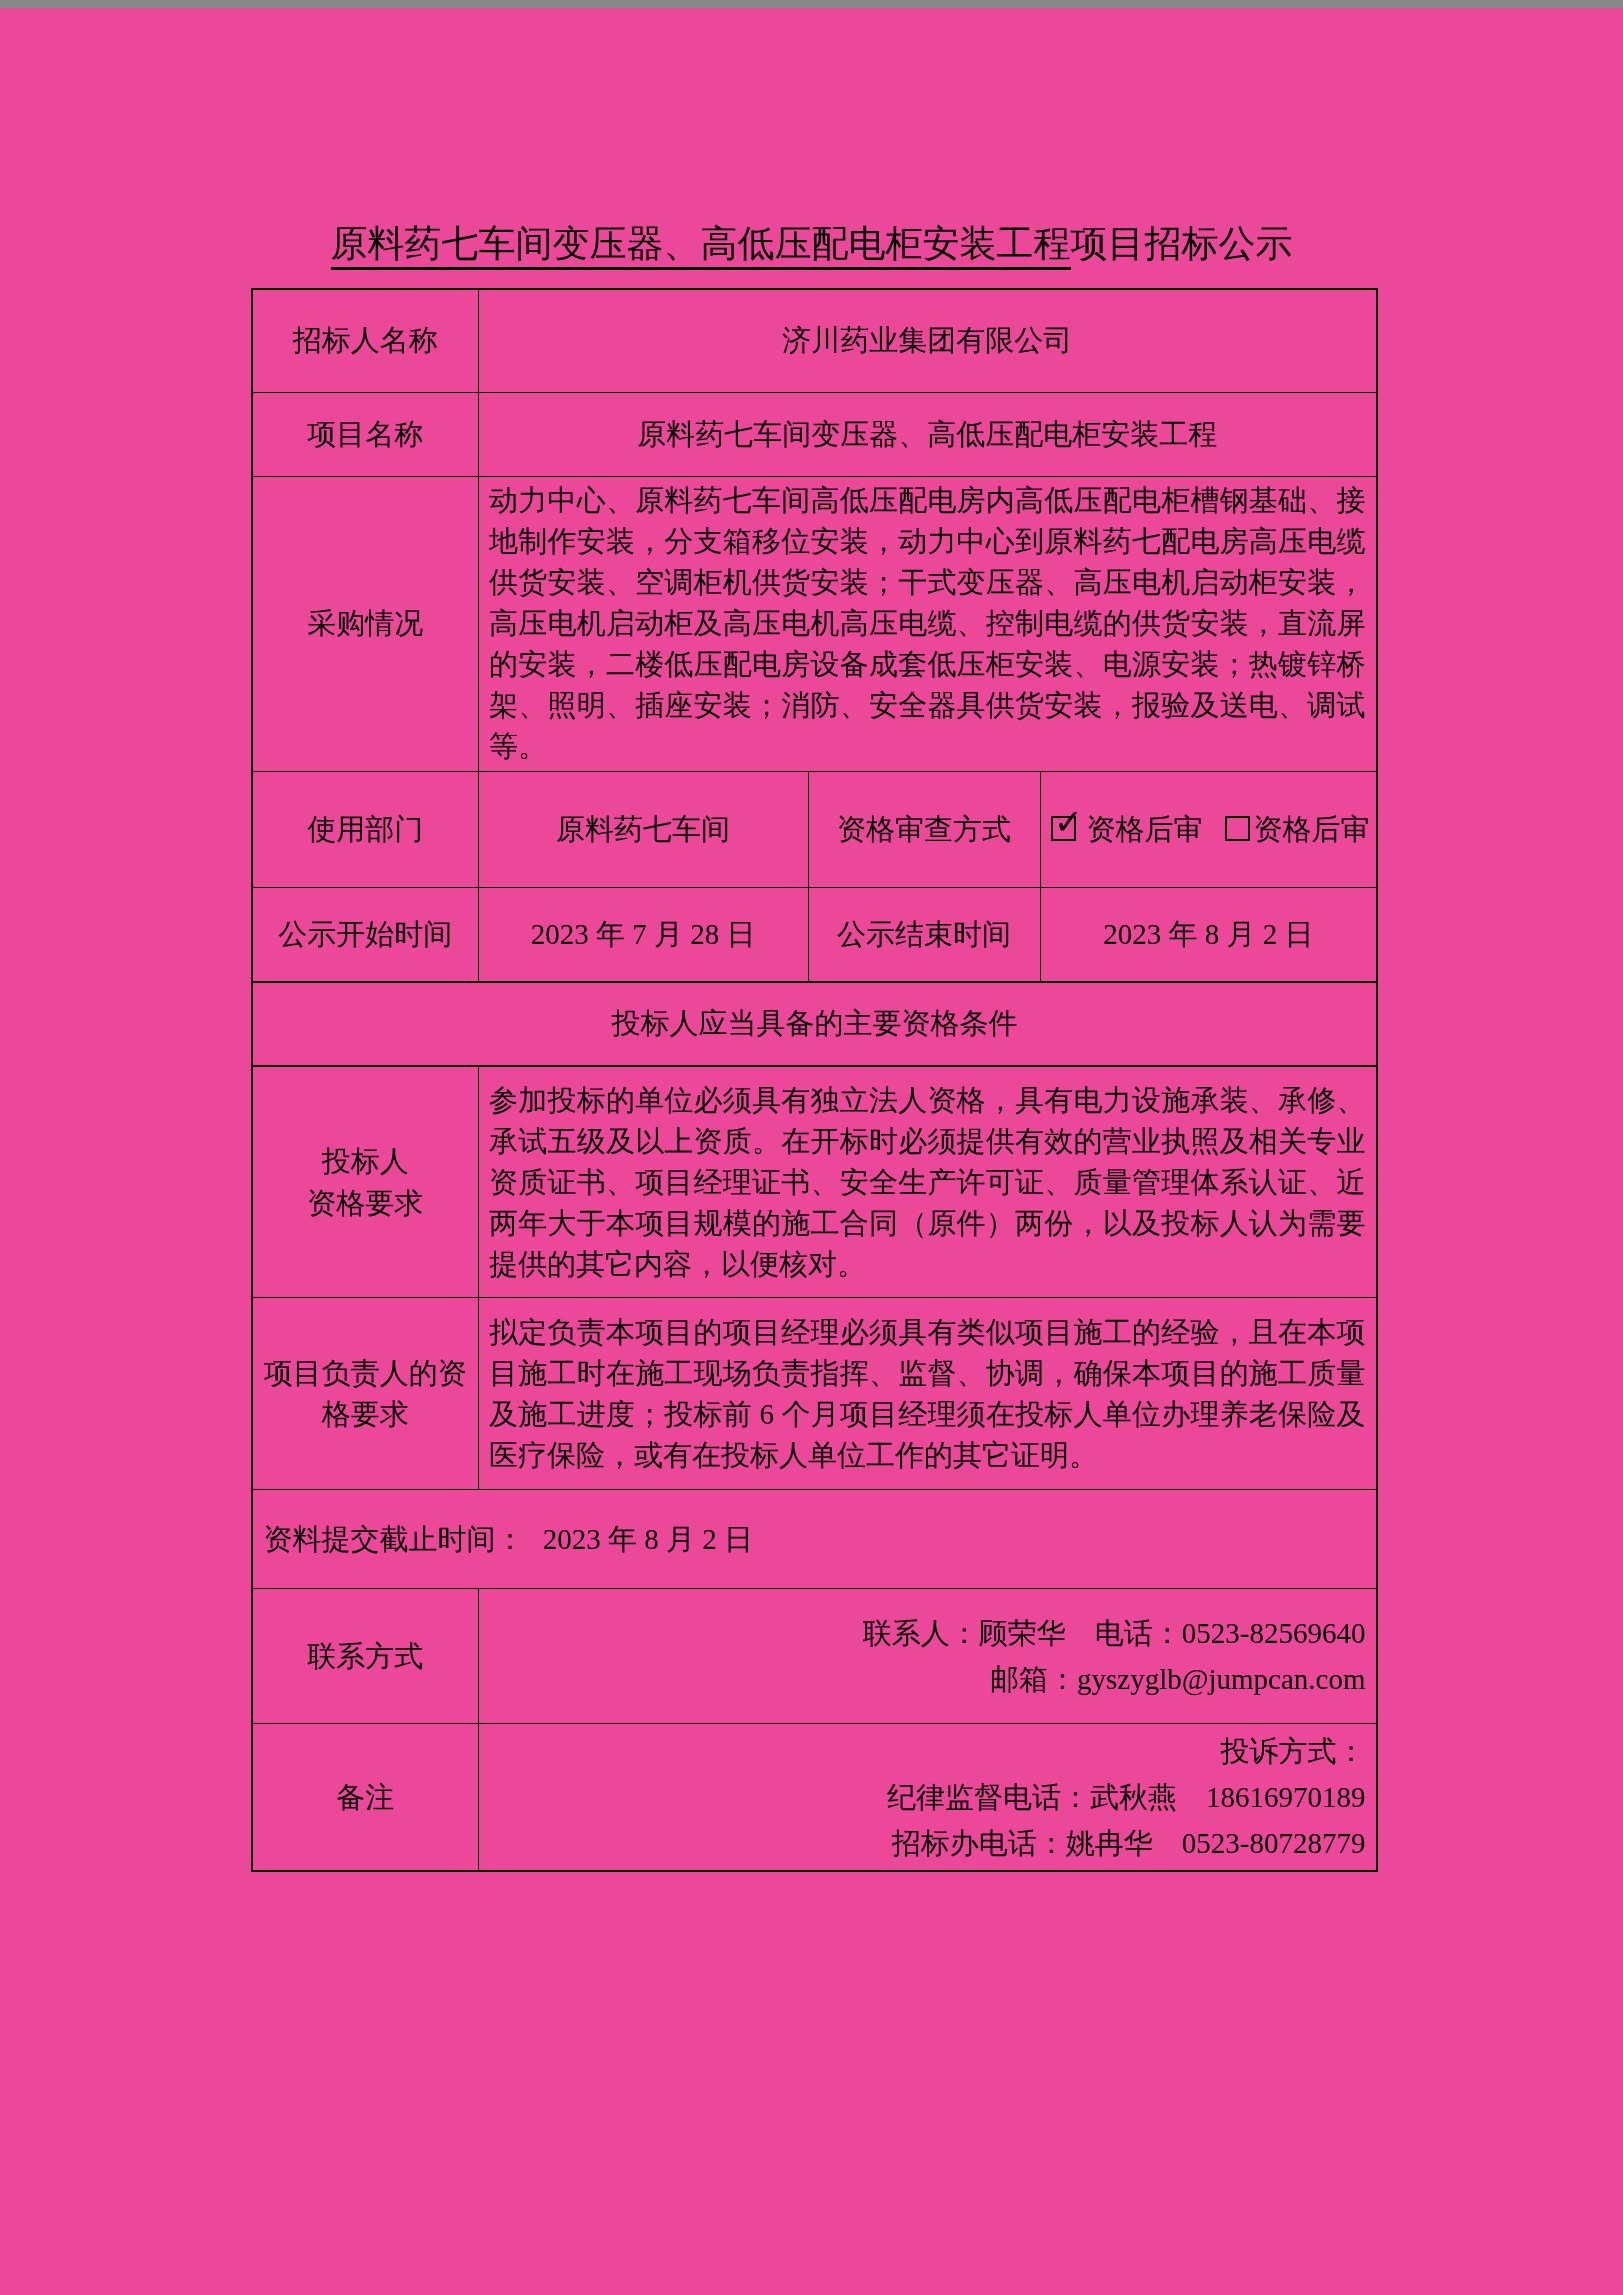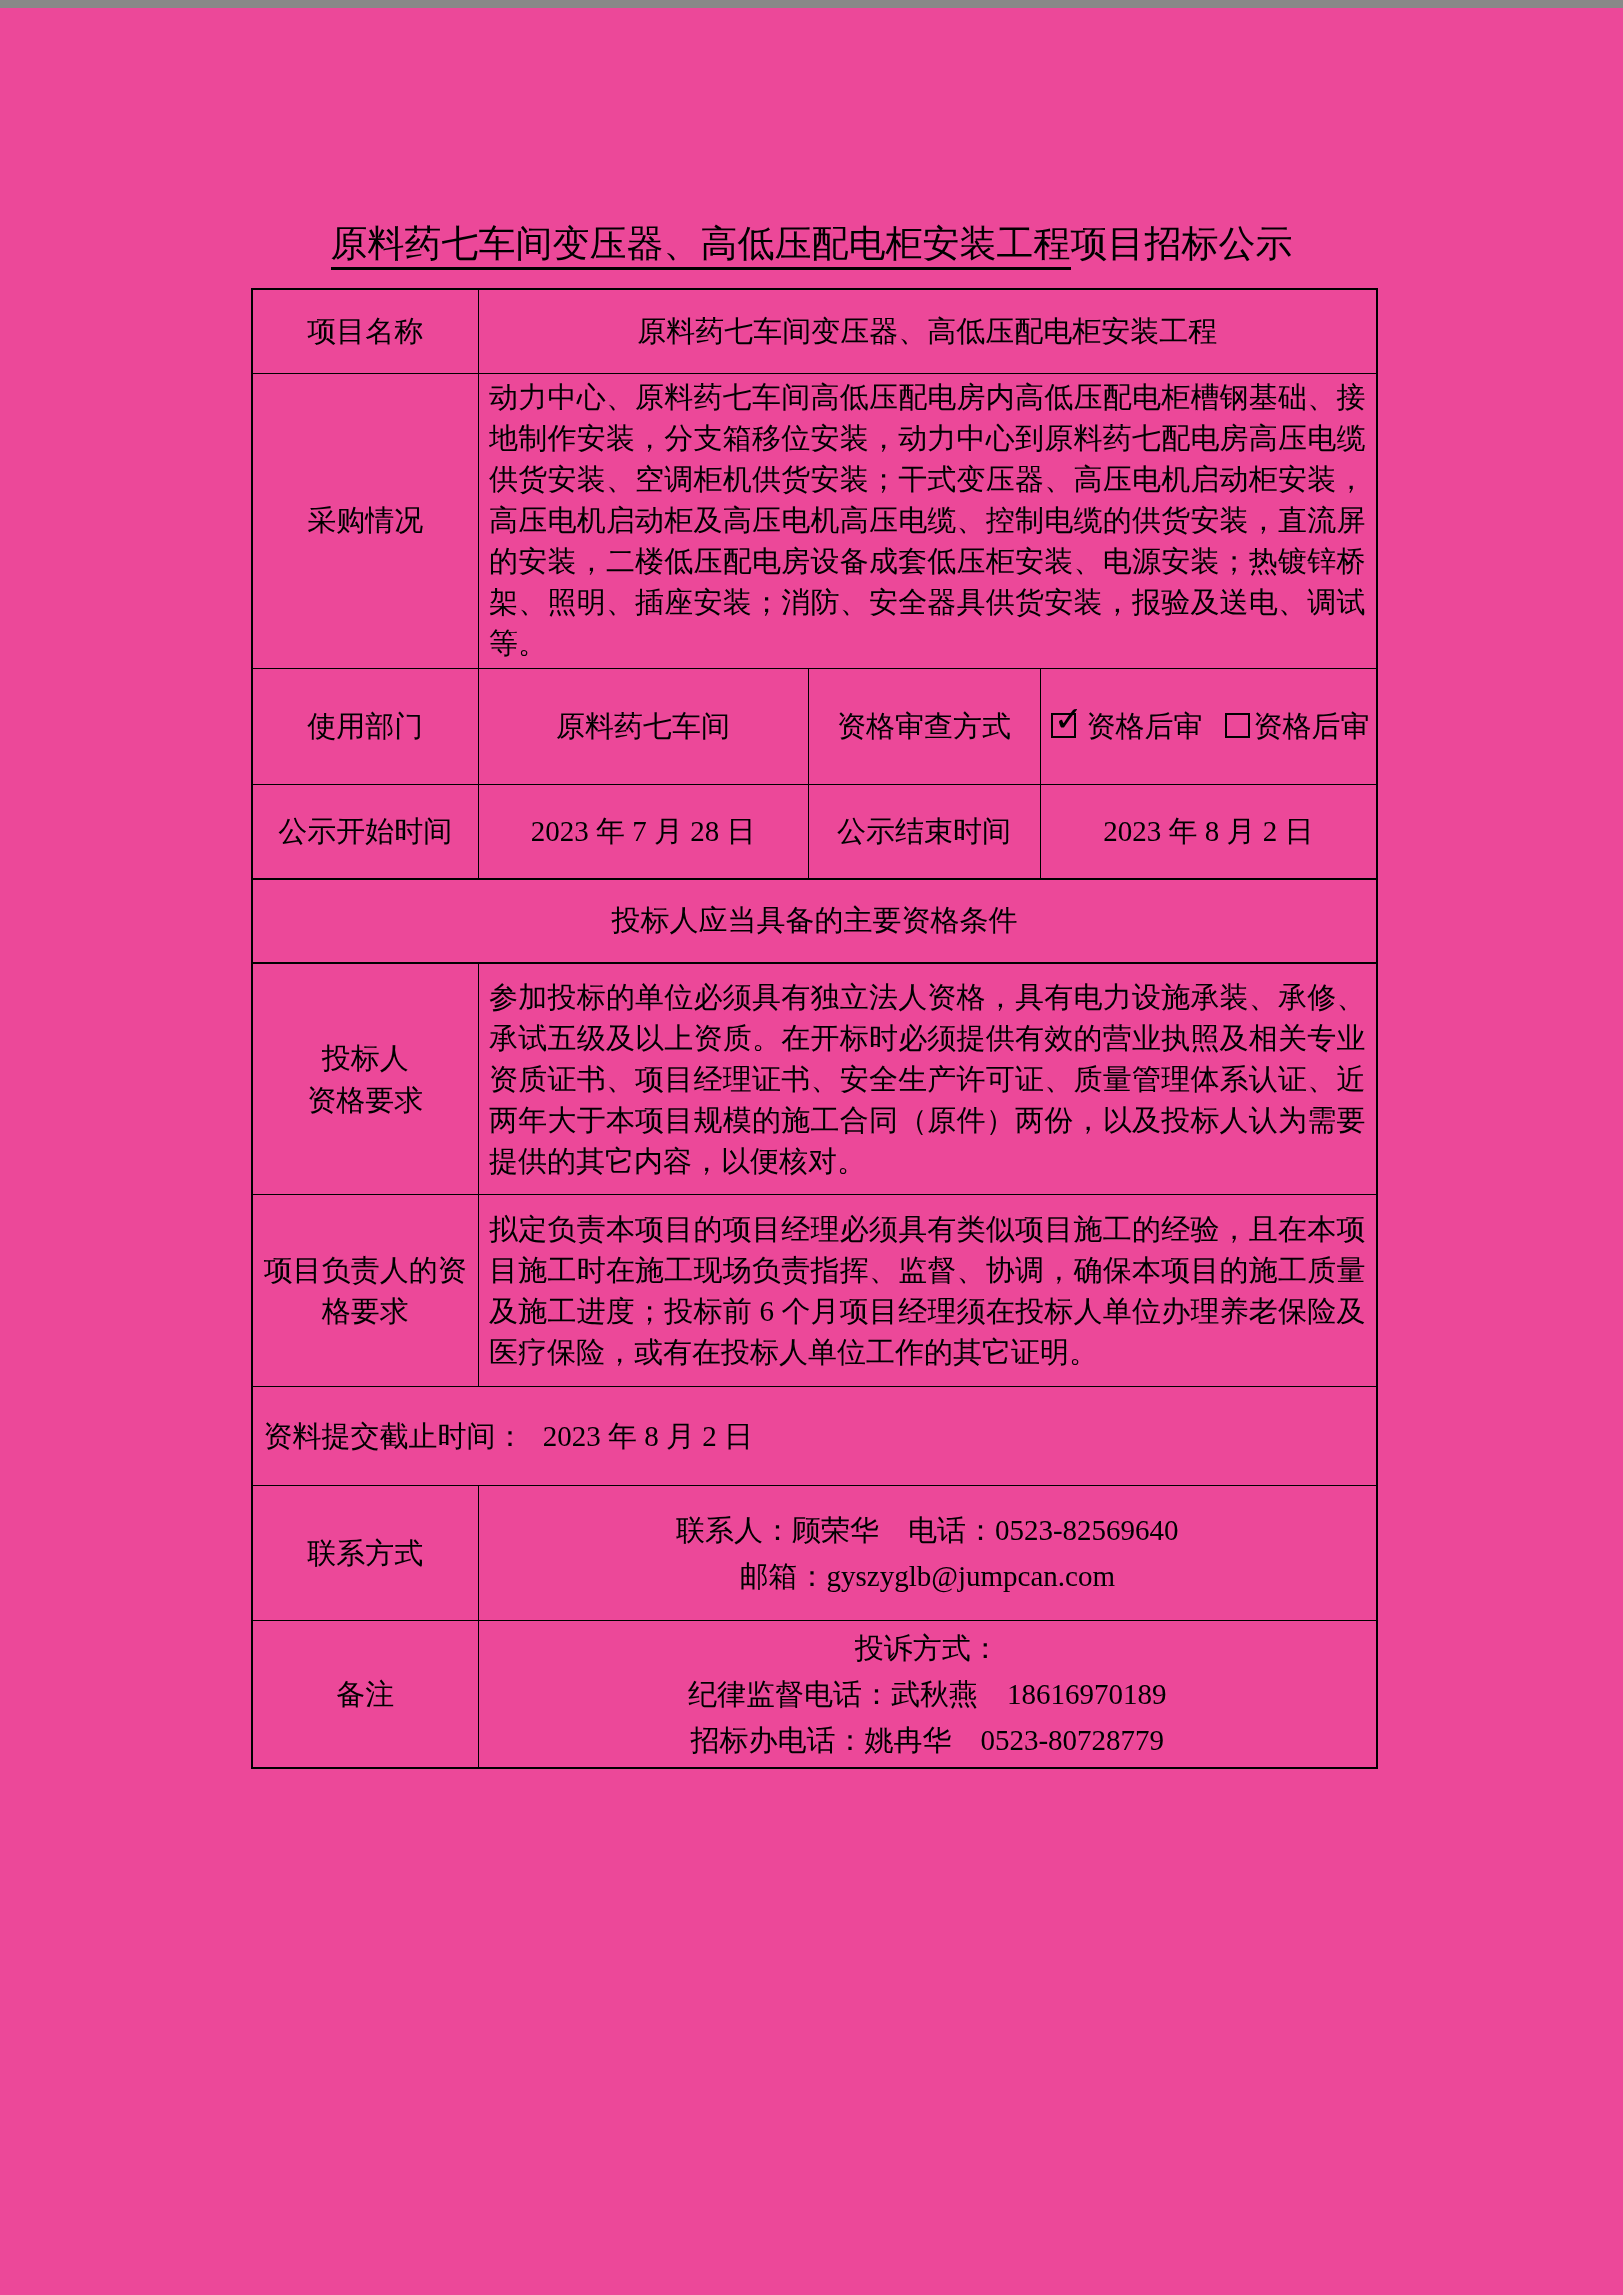--- a/index.html
+++ b/index.html
@@ -42,21 +42,21 @@
     border: 1.3px solid #000;
     vertical-align: middle;
     padding: 3.9px 10.5px;
     line-height: 41px;
   }
   tr.tb td { border-bottom-width: 2.6px; }
   .lbl  { text-align: center; padding-left: 5.2px; padding-right: 5.2px; }
   .ctr  { text-align: center; }
   .just { text-align: justify; }
   .left { text-align: left; }
-  .lines span { display: block; line-height: 46px; text-align: center; }
+  .lines span { display: block; line-height: 46px; text-align: right; }
   .lbl-line { display: block; line-height: 42px; }
   
   .r1  { height: 103px; }
   .r2  { height: 84px; padding-left: 8px; }
   .r3  { height: 287px; }
   .r4  { height: 116px; }
   .r5  { height: 94px; }
   .r6  { height: 84px; }
   .r7  { height: 232px; }
   .r8  { height: 192px; }
@@ -95,20 +95,24 @@
 
   <table class="doc">
     <colgroup>
       <col style="width:226px">
       <col style="width:330px">
       <col style="width:232px">
       <col style="width:337px">
     </colgroup>
 
     <tbody>
+        <tr class="r1">
+      <td class="lbl">招标人名称</td>
+      <td colspan="3" class="ctr">济川药业集团有限公司</td>
+    </tr>
 
     <tr class="r2">
       <td class="lbl">项目名称</td>
       <td colspan="3" class="ctr">原料药七车间变压器、高低压配电柜安装工程</td>
     </tr>
 
     <tr class="r3">
       <td class="lbl">采购情况</td>
       <td colspan="3" class="just">动力中心、原料药七车间高低压配电房内高低压配电柜槽钢基础、接地制作安装，分支箱移位安装，动力中心到原料药七配电房高压电缆供货安装、空调柜机供货安装；干式变压器、高压电机启动柜安装，高压电机启动柜及高压电机高压电缆、控制电缆的供货安装，直流屏的安装，二楼低压配电房设备成套低压柜安装、电源安装；热镀锌桥架、照明、插座安装；消防、安全器具供货安装，报验及送电、调试等。</td>
     </tr>

